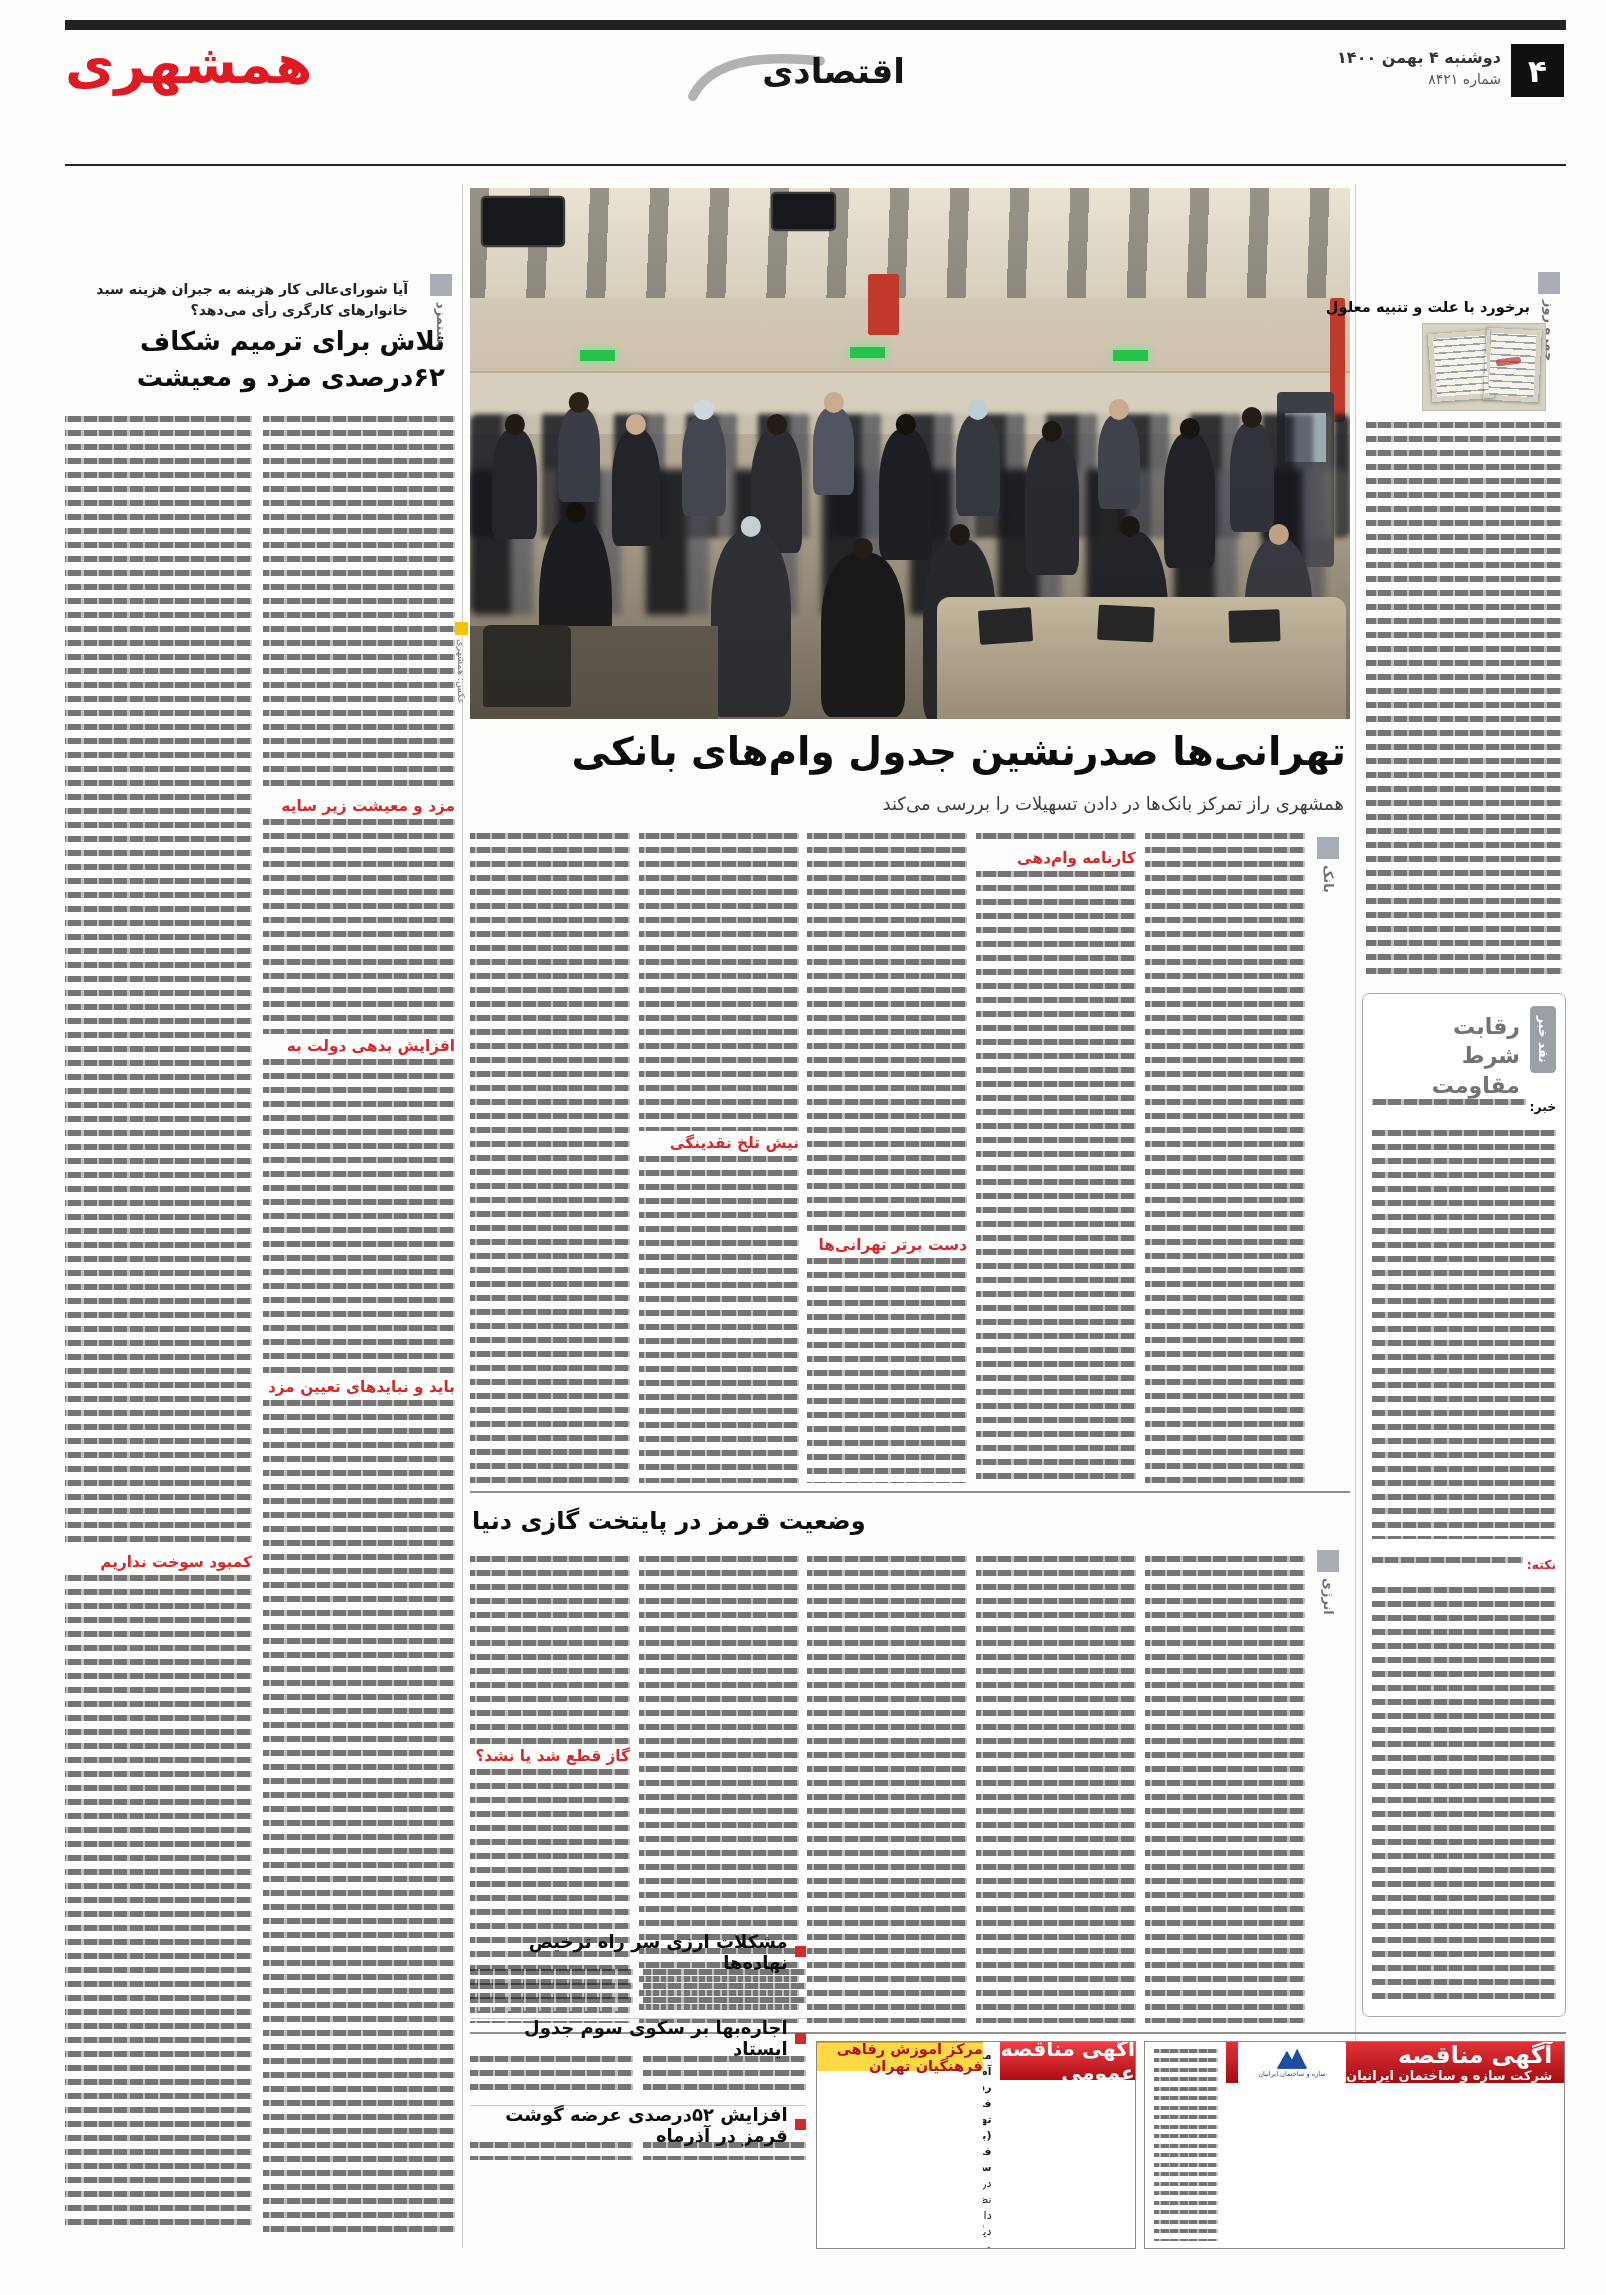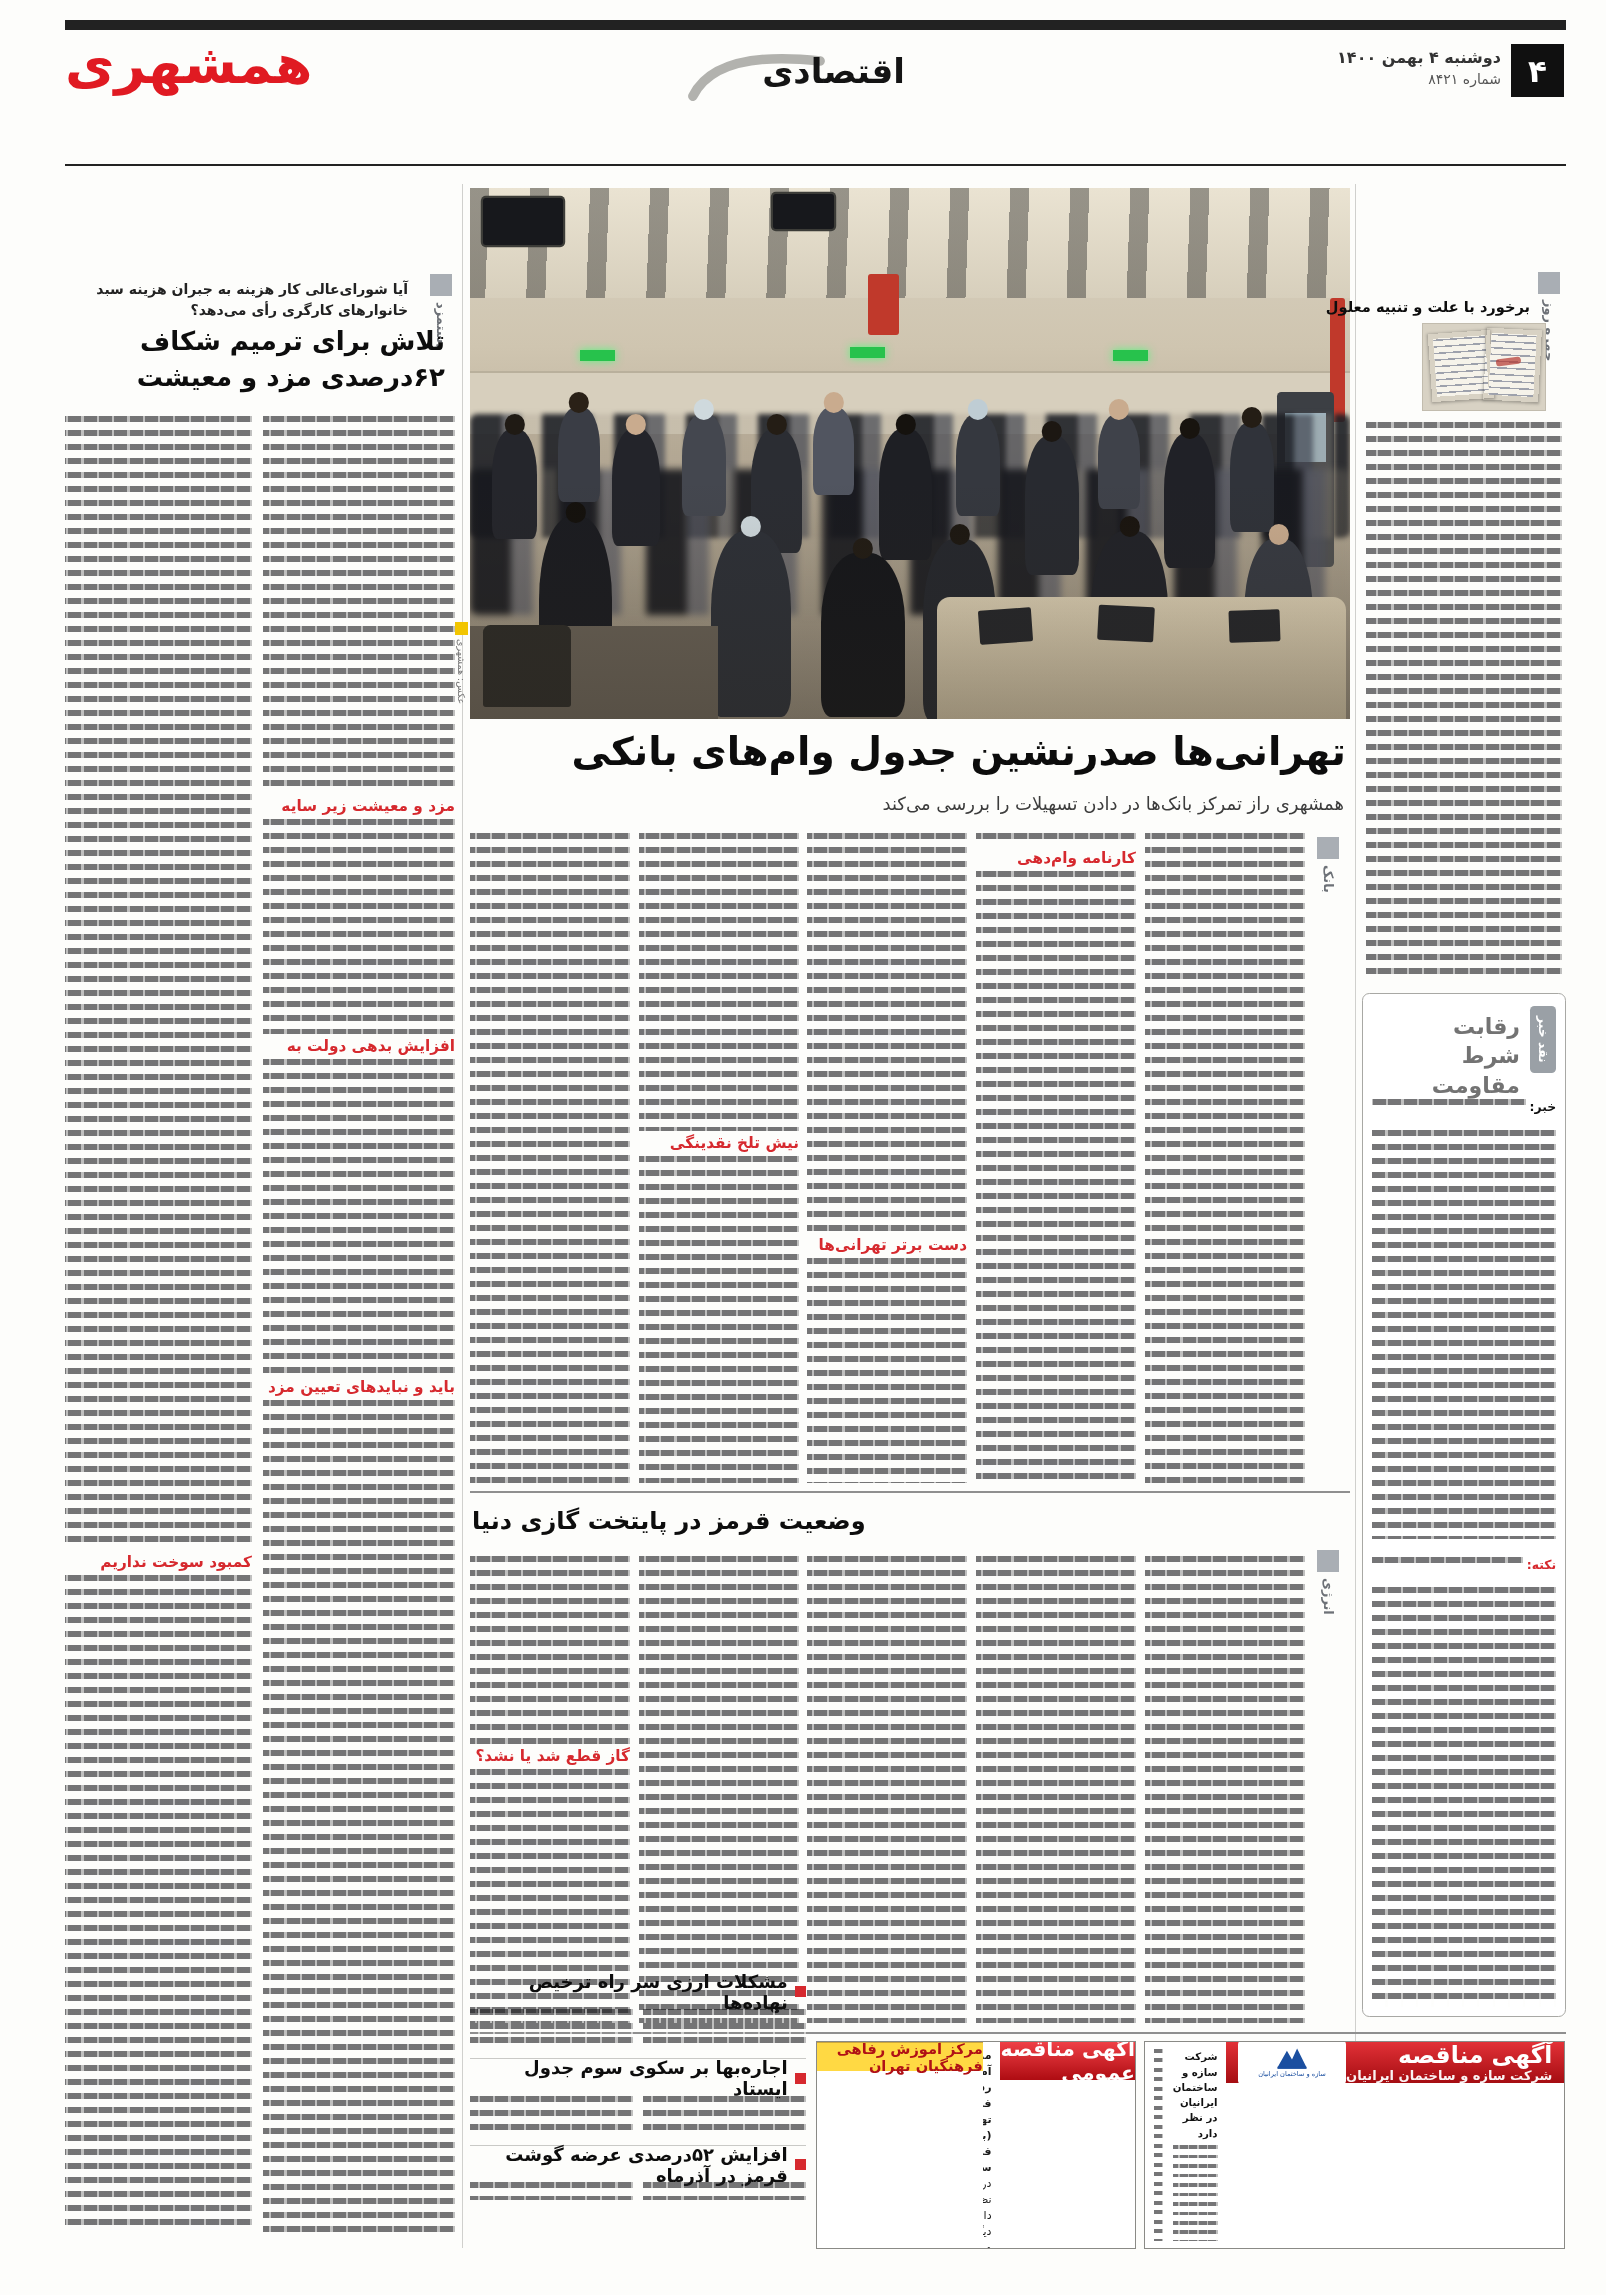--- a/index.html
+++ b/index.html
@@ -260,21 +260,21 @@
     <div class="sim" style="height:467px;"></div>
   </div>
   <div class="col" style="left:471px; top:1556px; width:160px;">
     <div class="sim" style="height:188px;"></div>
     <div class="subhead">گاز قطع شد یا نشد؟</div>
     <div class="sim" style="height:254px;"></div>
   </div>
 
   <div class="abs hair" style="left:471px; top:2032px; width:1096px; height:1.5px;"></div>
 
-  <div class="abs" style="left:471px; top:1980px; width:336px;">
+  <div class="abs" style="left:471px; top:1940px; width:336px;">
     <div class="brief-title">
       <span class="redsq"></span>
       <span>مشکلات ارزی سر راه ترخیص نهاده‌ها</span>
     </div>
     <div class="brief-body">
       <div class="sim" style="height:42px;"></div>
       <div class="sim" style="height:42px;"></div>
     </div>
     <div class="brief-sep"></div>
     <div class="brief-title">
@@ -313,24 +313,20 @@
       <div class="ad2-logo">
         <svg width="32" height="22" viewBox="0 0 44 30">
           <path d="M2 28 L15 5 L22 17 L29 2 L42 28 Z" fill="#1b4fa0"></path>
           <rect x="2" y="27" width="40" height="3" fill="#1b4fa0"></rect>
         </svg>
         <div class="ad2-logo-cap">سازه و ساختمان ایرانیان</div>
       </div>
     </div>
     <div class="ad2-body">
       <div class="ad2-col">
-        <div class="ad2-lead">شرکت سازه و ساختمان ایرانیان در نظر دارد</div>
-        <div class="sim-fine" style="flex:1;"></div>
-      </div>
-      <div class="ad2-col">
         <div class="sim-fine" style="flex:1;"></div>
       </div>
     </div>
   </div>
 
   <div class="abs vlabel" style="left:1534px; top:272px;">
     <div class="vlabel-sq"></div>
     <div class="vlabel-tx">چهره روز</div>
   </div>
   <div class="abs side-title" style="left:1364px; top:298px; width:167px;">برخورد با علت و تنبیه معلول</div>

